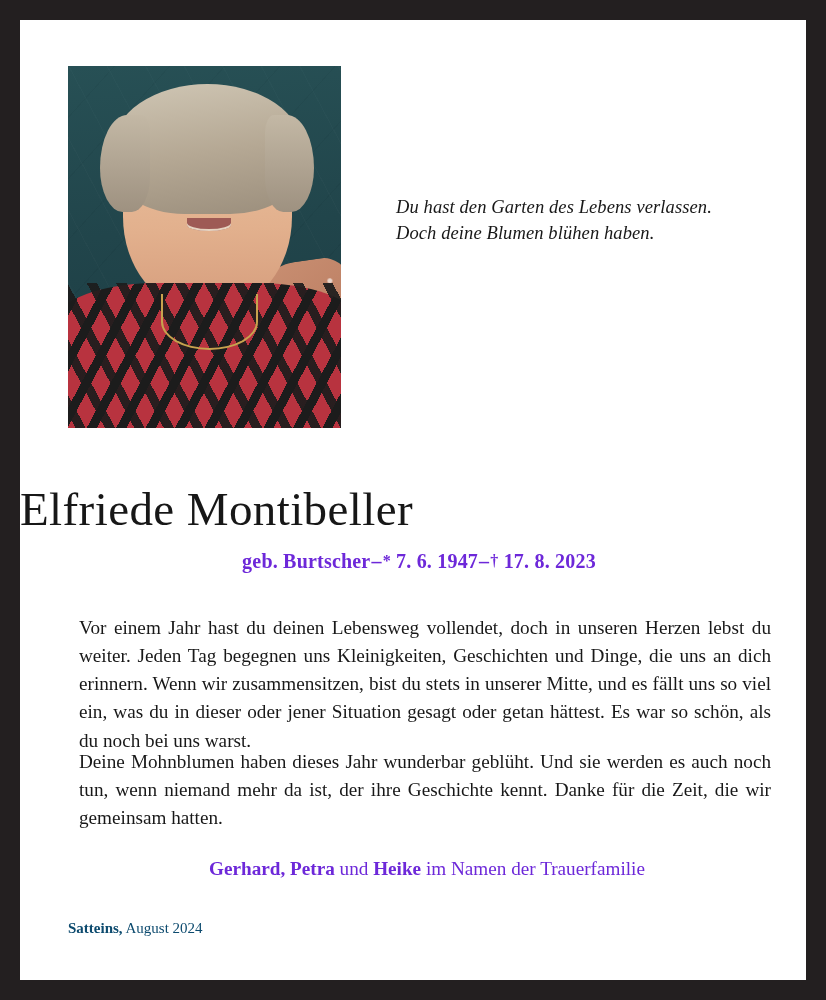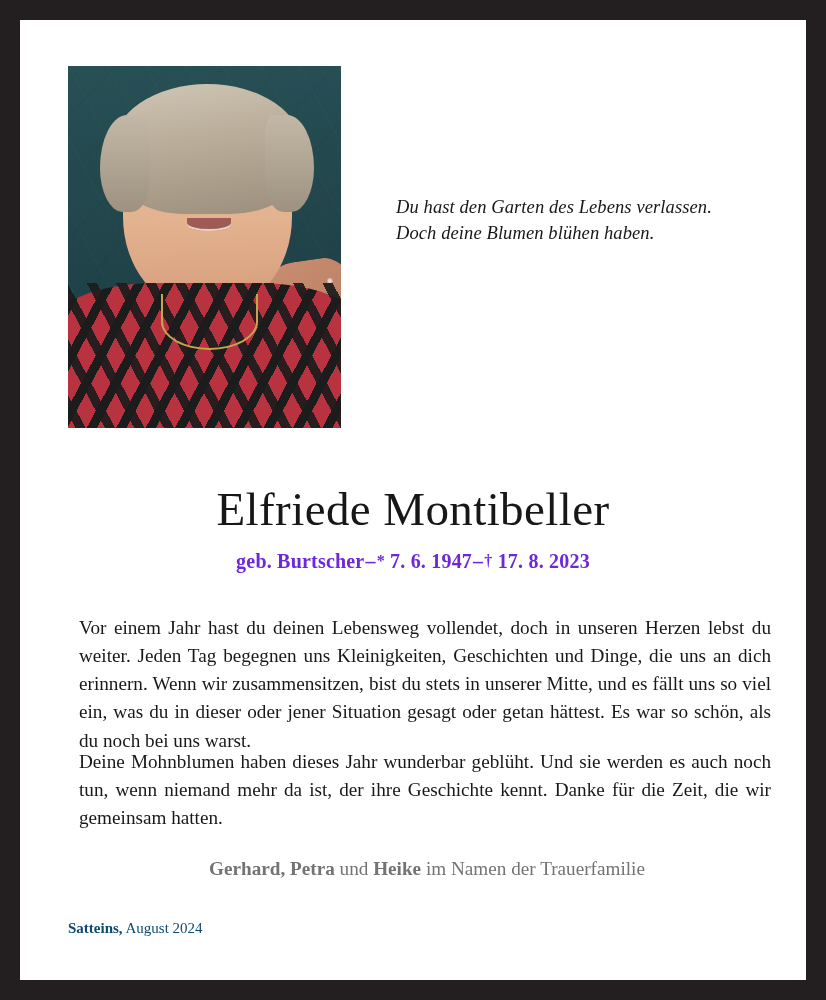--- a/index.html
+++ b/index.html
@@ -16,20 +16,21 @@
     border: 20px solid #231f20;
     overflow: hidden;
     font-family: "Liberation Serif", "DejaVu Serif", serif;
     color: #1a1a1a;
   }
   .inner {
     position: relative;
     width: 100%;
     height: 100%;
     background: #ffffff;
+    padding-left: 12px;
   }
 
   
   .photo-wrap {
     position: absolute;
     left: 48px;
     top: 46px;
     width: 273px;
     height: 362px;
     overflow: hidden;
@@ -209,21 +210,21 @@
     letter-spacing: .1px;
   }
   .epigraph div { white-space: nowrap; }
 
   
   .name {
     position: absolute;
     left: 0;
     right: 0;
     top: 466px;
-    text-align: center;
+    text-align: left;
     font-size: 47px;
     line-height: 1;
     font-weight: 400;
     letter-spacing: .4px;
     color: #171717;
   }
   .subname {
     position: absolute;
     left: 0;
     right: 0;
@@ -252,21 +253,21 @@
   .para2 { top: 728px; }
 
   
   .signature {
     position: absolute;
     left: 48px;
     width: 692px;
     top: 838px;
     text-align: center;
     font-size: 19.2px;
-    color: #737373;
+    color: #6d28d9;
     padding-left: 26px;
     box-sizing: border-box;
   }
   .signature b { font-weight: bold; }
 
   
   .placedate {
     position: absolute;
     left: 48px;
     top: 900px;

